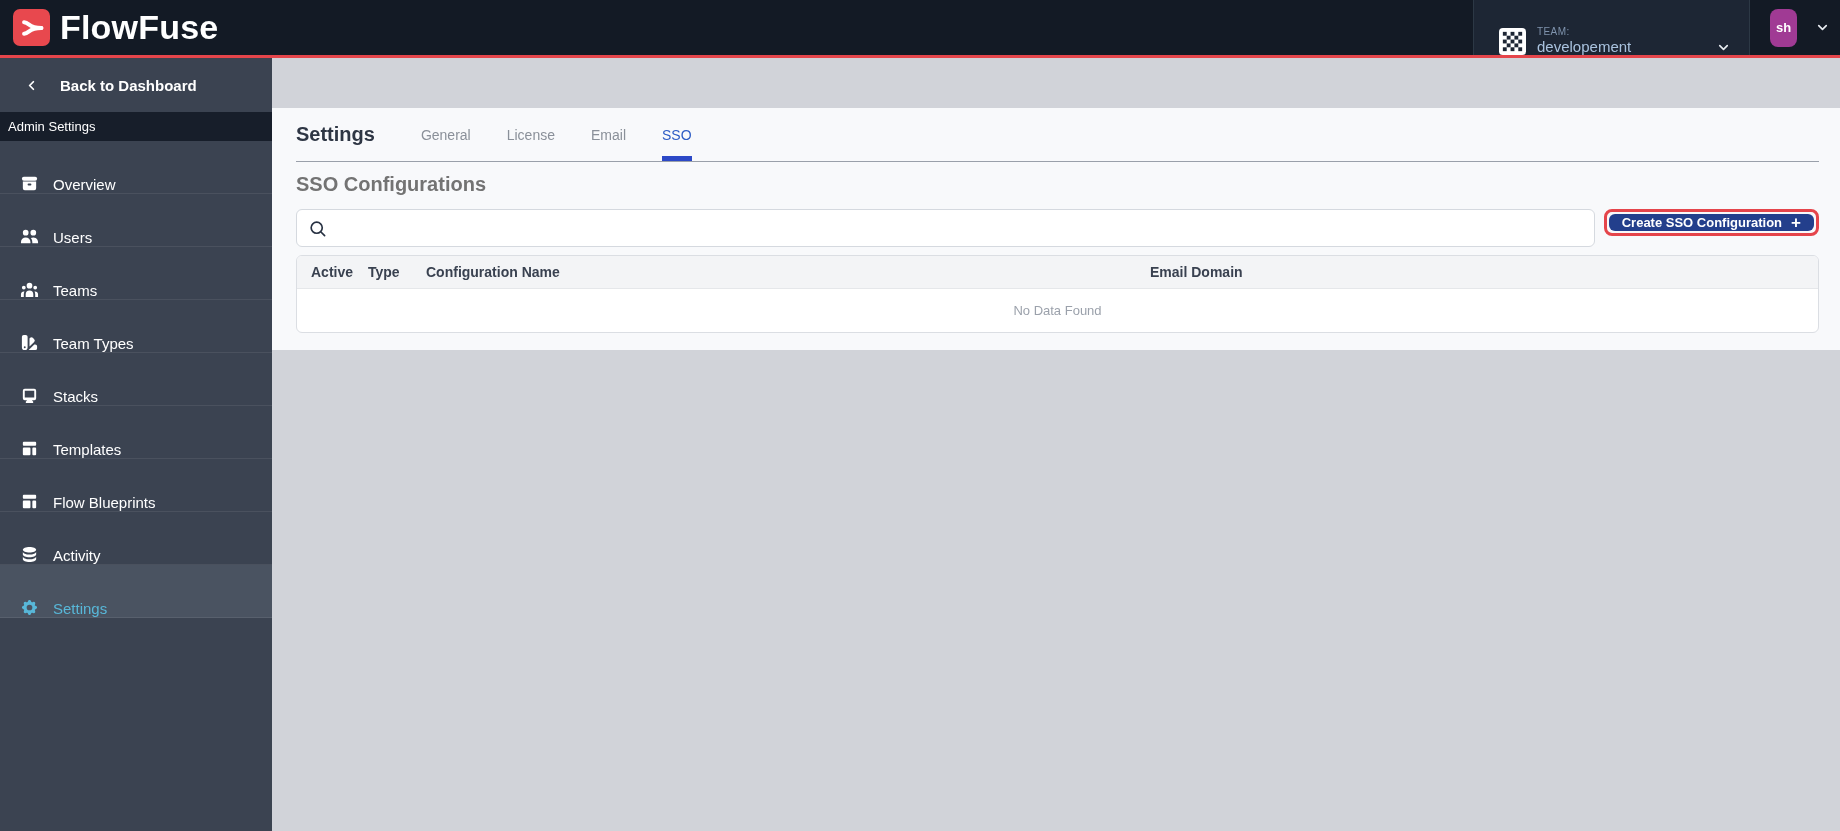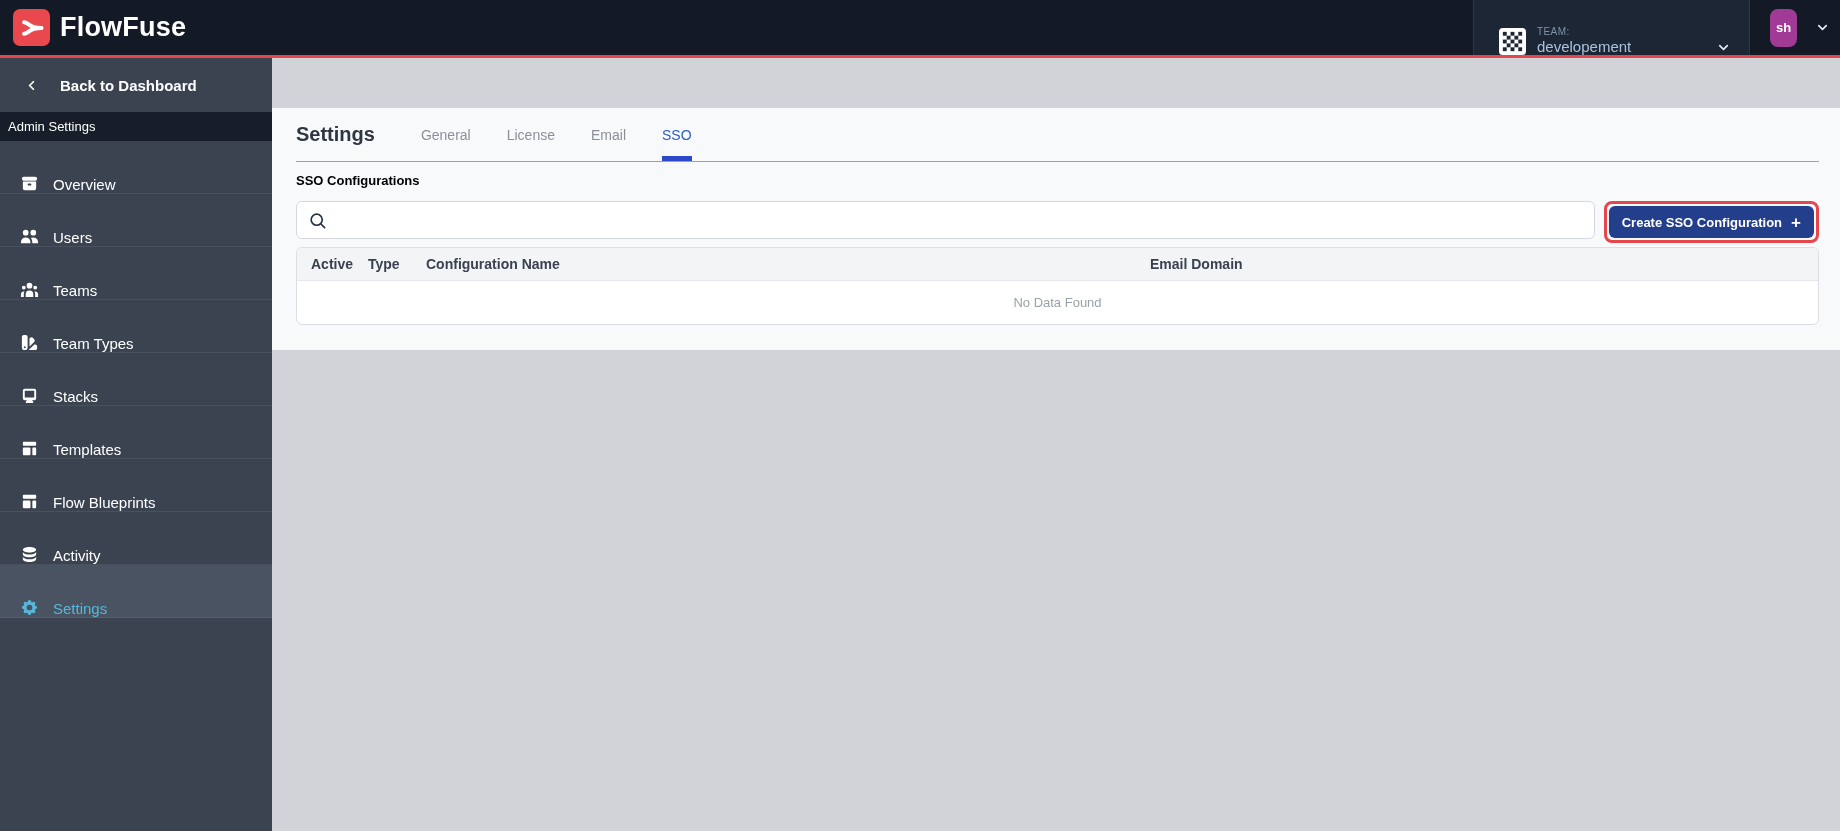--- a/index.html
+++ b/index.html
@@ -4,21 +4,21 @@
 <style>
   * { margin:0; padding:0; box-sizing:border-box; }
   html,body { font-family:"Liberation Sans", sans-serif; }
   .stage { position:relative; width:1840px; height:831px; background:var(--page-bg,#d1d3d9); overflow:hidden; }
 
   
   .app-header { position:absolute; top:0; left:0; width:100%; height:55px;
     background:var(--header-bg,#131a25); display:flex; align-items:center; }
   .logo-box { width:37px; height:37px; margin-left:13px; border-radius:7px;
     background:var(--brand-red,#e8484e); display:flex; align-items:center; justify-content:center; flex:0 0 auto; }
-  .brand-name { color:#fff; font-size:27px; font-weight:bold; margin-left:10px; letter-spacing:.2px; }
+  .brand-name { color:#fff; font-size:34px; font-weight:bold; margin-left:10px; letter-spacing:.2px; }
   .red-line { position:absolute; top:55px; left:0; width:100%; height:3px; background:var(--accent-red,#e5454b); }
 
   .team-selector { position:absolute; left:1473px; top:0; width:277px; height:55px;
     background:var(--team-panel-bg,#1d2634); border-left:1px solid #2c3845; border-right:1px solid #2c3845;
     display:flex; align-items:flex-end; cursor:pointer; }
   .identicon { width:27px; height:27px; margin-left:25px; flex:0 0 auto; }
   .team-text { margin-left:11px; line-height:1.15; }
   .team-label { font-size:10px; color:#7f93ad; letter-spacing:.4px; }
   .team-name { font-size:15px; color:#a9c2de; }
   .chev { width:15px; height:15px; }
@@ -51,30 +51,30 @@
     background:var(--content-bg,#f8f9fb); padding:0 21px 0 24px; }
 
   .title-row { display:flex; align-items:stretch; height:54px; border-bottom:1px solid #9aa0aa; }
   .page-title { align-self:center; font-size:20px; font-weight:bold; color:#2e3644; }
   .tabs { display:flex; margin-left:46px; gap:36px; }
   .tab { display:flex; align-items:center; position:relative; font-size:14px; color:#8a9099; cursor:pointer; }
   .tab.active { color:var(--tab-active-blue,#2d5cc5); }
   .tab.active::after { content:""; position:absolute; left:0; right:0; bottom:0; height:5px;
     background:var(--tab-underline-blue,#2c49c7); }
 
-  .section-title { margin-top:11px; font-size:13px; font-weight:bold; color:#000000; }
+  .section-title { margin-top:11px; font-size:20px; font-weight:bold; color:#737373; }
 
   .search-row { display:flex; align-items:flex-start; margin-top:13px; height:44px; }
   .search-wrap { position:relative; flex:1; }
   .search-input { width:100%; height:38px; background:#fff; border:1px solid #d5d9df; border-radius:6px;
     padding:0 12px 0 40px; font-size:14px; color:#2e3644; outline:none; font-family:"Liberation Sans",sans-serif; }
   .search-icon { position:absolute; left:12px; top:10px; width:19px; height:19px; }
 
   .highlight-box { margin-left:9px; border:3px solid var(--accent-red,#e5454b); border-radius:8px; padding:2px; }
-  .create-btn { height:32px; background:var(--primary-button-bg,#233f8c); color:#fff; border:none; border-radius:6px;
+  .create-btn { height:17px; background:var(--primary-button-bg,#233f8c); color:#fff; border:none; border-radius:6px;
     padding:0 13px; font-size:13px; font-weight:bold; display:flex; align-items:center; gap:9px; cursor:pointer;
     font-family:"Liberation Sans",sans-serif; }
   .plus-glyph { font-size:17px; font-weight:600; line-height:1; }
 
   .table-card { margin-top:2px; background:#fff; border:1px solid #dbdee3; border-radius:6px; overflow:hidden; }
   .sso-table { width:100%; border-collapse:collapse; }
   .sso-table thead tr { background:#f3f4f6; border-bottom:1px solid #e5e7ea; }
   .sso-table th { text-align:left; font-size:14px; font-weight:bold; color:#394150; padding:8px 0 8px 14px; }
   .sso-table th:nth-child(1){ width:57px; }
   .sso-table th:nth-child(2){ width:58px; }

